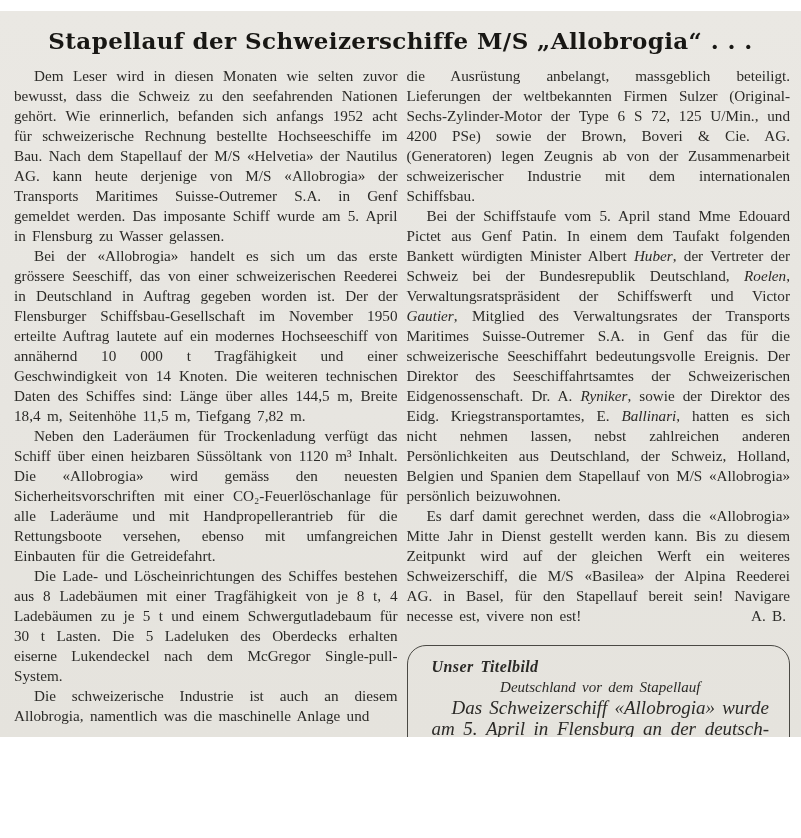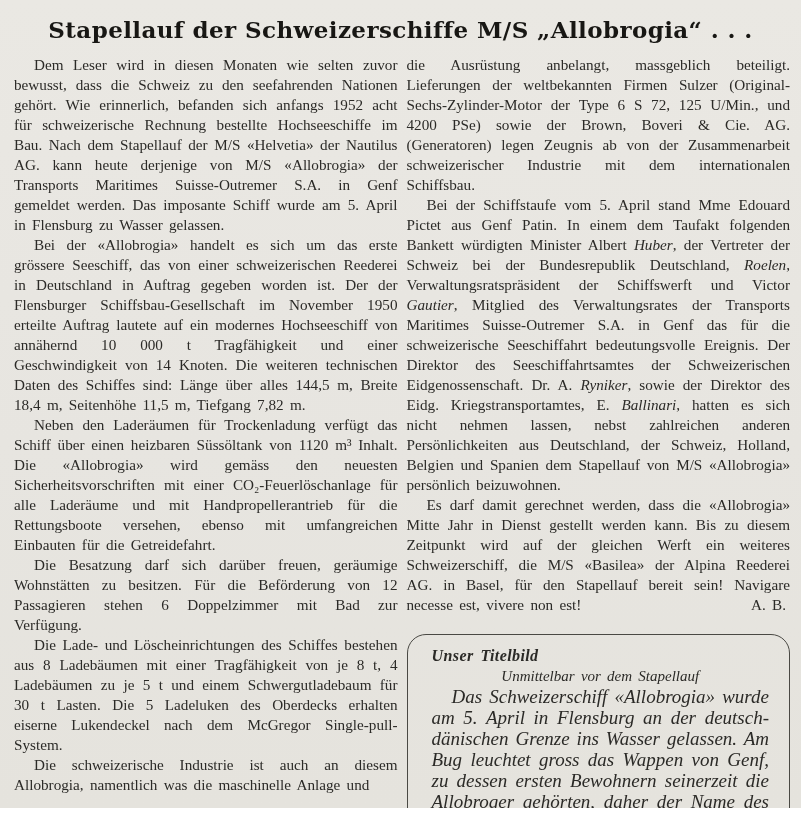--- a/index.html
+++ b/index.html
@@ -1,24 +1,25 @@
 <!DOCTYPE html>
 <html lang="de"><head>
 <meta charset="utf-8">
 <style>
   html, body { margin: 0; padding: 0; }
   .page {
     position: relative;
     width: 801px;
-    height: 808px;
+    height: 726px;
     box-sizing: border-box;
     background: linear-gradient(180deg, #eae8e3 0%, #e7e5e0 55%, #e5e3dd 100%);
     color: #292825;
     font-family: "Liberation Serif", "DejaVu Serif", serif;
     overflow: hidden;
+    margin-top: 11px;
   }
   .title {
     margin: 0;
     padding: 16px 0 8px;
     text-align: center;
     font-family: "DejaVu Serif", "Liberation Serif", serif;
     font-weight: bold;
     font-size: 23px;
     letter-spacing: 0.4px;
     color: #181714;
@@ -76,31 +77,30 @@
 <div class="page">
 
   <h1 class="title">Stapellauf der Schweizerschiffe M/S „Allobrogia“ . . .</h1>
 
   <div class="columns">
 
     <div class="col">
       <p class="indent">Dem Leser wird in diesen Monaten wie selten zuvor bewusst, dass die Schweiz zu den seefahrenden Nationen gehört. Wie erinnerlich, befanden sich anfangs 1952 acht für schweizerische Rechnung bestellte Hochseeschiffe im Bau. Nach dem Stapellauf der M/S «Helvetia» der Nautilus AG. kann heute derjenige von M/S «Allobrogia» der Transports Maritimes Suisse-Outremer S.A. in Genf gemeldet werden. Das imposante Schiff wurde am 5. April in Flensburg zu Wasser gelassen.</p>
       <p class="indent">Bei der «Allobrogia» handelt es sich um das erste grössere Seeschiff, das von einer schweizerischen Reederei in Deutschland in Auftrag gegeben worden ist. Der der Flensburger Schiffsbau-Gesellschaft im November 1950 erteilte Auftrag lautete auf ein modernes Hochseeschiff von annähernd 10 000 t Tragfähigkeit und einer Geschwindigkeit von 14 Knoten. Die weiteren technischen Daten des Schiffes sind: Länge über alles 144,5 m, Breite 18,4 m, Seitenhöhe 11,5 m, Tiefgang 7,82 m.</p>
       <p class="indent">Neben den Laderäumen für Trockenladung verfügt das Schiff über einen heizbaren Süssöltank von 1120 m³ Inhalt. Die «Allobrogia» wird gemäss den neuesten Sicherheitsvorschriften mit einer CO₂-Feuerlöschanlage für alle Laderäume und mit Handpropellerantrieb für die Rettungsboote versehen, ebenso mit umfangreichen Einbauten für die Getreidefahrt.</p>
-      <p class="indent">Die Besatzung darf sich darüber freuen, geräumige Wohnstätten zu besitzen. Für die Beförderung von 12 Passagieren stehen 6 Doppelzimmer mit Bad zur Verfügung.</p>
       <p class="indent">Die Lade- und Löscheinrichtungen des Schiffes bestehen aus 8 Ladebäumen mit einer Tragfähigkeit von je 8 t, 4 Ladebäumen zu je 5 t und einem Schwergutladebaum für 30 t Lasten. Die 5 Ladeluken des Oberdecks erhalten eiserne Lukendeckel nach dem McGregor Single-pull-System.</p>
       <p class="indent">Die schweizerische Industrie ist auch an diesem Allobrogia, namentlich was die maschinelle Anlage und</p>
     </div>
 
     <div class="col">
       <p>die Ausrüstung anbelangt, massgeblich beteiligt. Lieferungen der weltbekannten Firmen Sulzer (Original-Sechs-Zylinder-Motor der Type 6 S 72, 125 U/Min., und 4200 PSe) sowie der Brown, Boveri &amp; Cie. AG. (Generatoren) legen Zeugnis ab von der Zusammenarbeit schweizerischer Industrie mit dem internationalen Schiffsbau.</p>
       <p class="indent">Bei der Schiffstaufe vom 5. April stand Mme Edouard Pictet aus Genf Patin. In einem dem Taufakt folgenden Bankett würdigten Minister Albert <i>Huber</i>, der Vertreter der Schweiz bei der Bundesrepublik Deutschland, <i>Roelen</i>, Verwaltungsratspräsident der Schiffswerft und Victor <i>Gautier</i>, Mitglied des Verwaltungsrates der Transports Maritimes Suisse-Outremer S.A. in Genf das für die schweizerische Seeschiffahrt bedeutungsvolle Ereignis. Der Direktor des Seeschiffahrtsamtes der Schweizerischen Eidgenossenschaft. Dr. A. <i>Ryniker</i>, sowie der Direktor des Eidg. Kriegstransportamtes, E. <i>Ballinari</i>, hatten es sich nicht nehmen lassen, nebst zahlreichen anderen Persönlichkeiten aus Deutschland, der Schweiz, Holland, Belgien und Spanien dem Stapellauf von M/S «Allobrogia» persönlich beizuwohnen.</p>
       <p class="indent">Es darf damit gerechnet werden, dass die «Allobrogia» Mitte Jahr in Dienst gestellt werden kann. Bis zu diesem Zeitpunkt wird auf der gleichen Werft ein weiteres Schweizerschiff, die M/S «Basilea» der Alpina Reederei AG. in Basel, für den Stapellauf bereit sein! Navigare necesse est, vivere non est! <span class="signature">A. B.</span></p>
 
       <div class="titlebild-box">
         <p class="box-heading">Unser Titelbild</p>
-        <p class="box-subheading">Unmittelbar vor dem Stapellauf</p>
+        <p class="box-subheading">Deutschland vor dem Stapellauf</p>
         <p class="box-body indent">Das Schweizerschiff «Allobrogia» wurde am 5. April in Flensburg an der deutsch-dänischen Grenze ins Wasser gelassen. Am Bug leuchtet gross das Wappen von Genf, zu dessen ersten Bewohnern seinerzeit die Allobroger gehörten, daher der Name des Schiffes.</p>
       </div>
     </div>
 
   </div>
 </div>
 
 </body></html>

